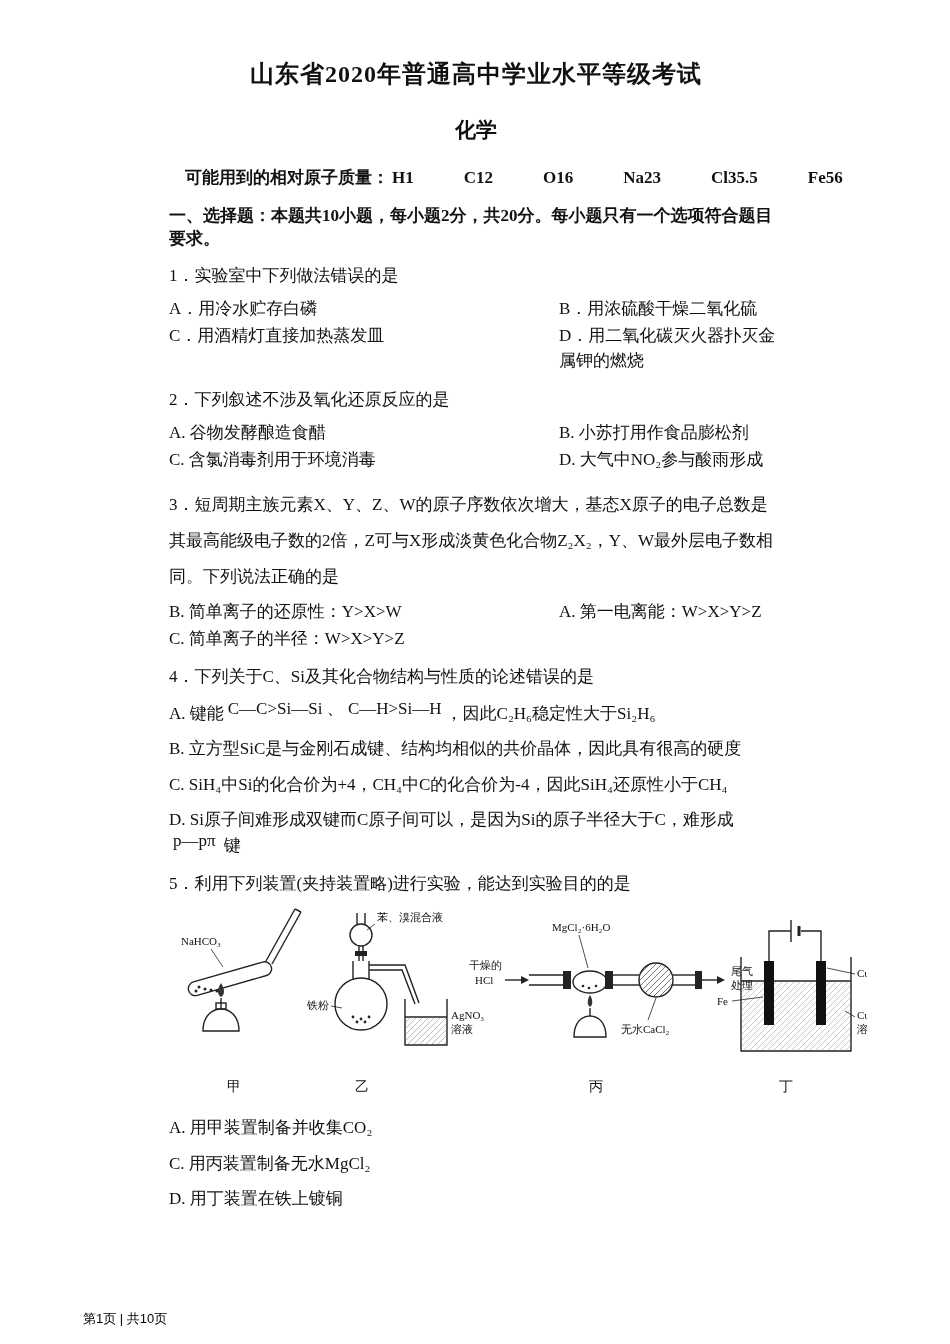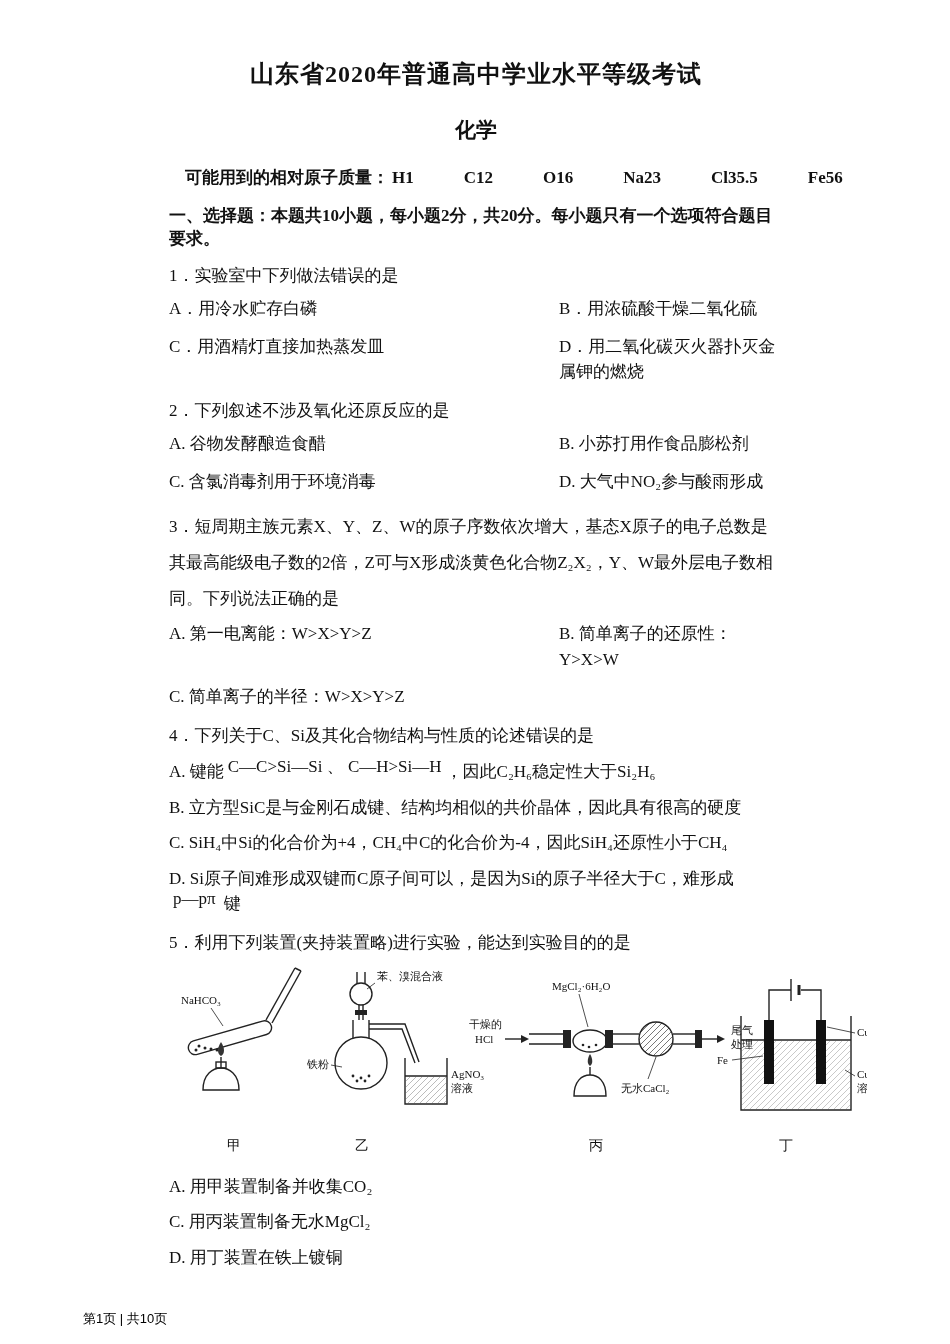--- a/index.html
+++ b/index.html
@@ -7,21 +7,21 @@
   body { display:flex; justify-content:center; font-family:"Liberation Serif","DejaVu Serif",serif; color:#111; }
   .page { width:784px; height:1344px; position:relative; background:#fff; padding:58px 84px 0 86px; overflow:hidden; }
   .title { font-size:24px; font-weight:bold; text-align:center; margin:0 0 26px 0; letter-spacing:1px; }
   .subject { font-size:21px; font-weight:bold; text-align:center; margin:0 0 22px 0; }
   .atomic { font-size:17px; font-weight:bold; margin:0 0 15px 16px; white-space:nowrap; }
   .atomic .mass { margin-left:50px; }
   .atomic .mass.first { margin-left:3px; }
   .sec-head { font-size:17px; font-weight:bold; margin:0 0 6px 0; }
   .stem { font-size:17px; line-height:1.55; margin:13px 0 7px 0; }
   .stem.tall { line-height:2.1; margin:15px 0 5px 0; }
-  .opts2 { display:grid; grid-template-columns:390px 1fr; row-gap:12px; font-size:17px; margin:4px 0 8px 0; }
+  .opts2 { display:grid; grid-template-columns:390px 1fr; row-gap:1px; font-size:17px; margin:4px 0 8px 0; }
   .opts2 p { margin:0; line-height:1.5; }
   .optline { font-size:17px; margin:10px 0; line-height:1.5; }
   .raised { position:relative; top:-5px; display:inline-block; padding:0 4px; }
   .diagram-wrap { margin:8px 0 6px 0; }
   svg text { font-size:11px; fill:#111; font-family:"Liberation Serif","DejaVu Serif",serif; }
   svg text.grp { font-size:14px; }
   .footer { position:absolute; left:0; right:0; bottom:16px; font-size:13px; color:#000000; font-family:"Liberation Sans","DejaVu Sans",sans-serif; }
 </style>
 </head>
 <body>
@@ -51,22 +51,22 @@
       <p>A. 谷物发酵酿造食醋</p>
       <p>B. 小苏打用作食品膨松剂</p>
       <p>C. 含氯消毒剂用于环境消毒</p>
       <p>D. 大气中NO₂参与酸雨形成</p>
     </div>
   </div>
 
   <div>
     <p class="stem tall">3．短周期主族元素X、Y、Z、W的原子序数依次增大，基态X原子的电子总数是其最高能级电子数的2倍，Z可与X形成淡黄色化合物Z₂X₂，Y、W最外层电子数相同。下列说法正确的是</p>
     <div class="opts2">
+      <p>B. 简单离子的还原性：Y&gt;X&gt;W</p>
       <p>A. 第一电离能：W&gt;X&gt;Y&gt;Z</p>
-      <p>B. 简单离子的还原性：Y&gt;X&gt;W</p>
       <p>C. 简单离子的半径：W&gt;X&gt;Y&gt;Z</p>
     </div>
   </div>
 
   <div>
     <p class="stem">4．下列关于C、Si及其化合物结构与性质的论述错误的是</p>
     <p class="optline"><span>A. 键能</span><span class="raised">C—C&gt;Si—Si 、 C—H&gt;Si—H</span><span>，因此C₂H₆稳定性大于Si₂H₆</span></p>
     <p class="optline">B. 立方型SiC是与金刚石成键、结构均相似的共价晶体，因此具有很高的硬度</p>
     <p class="optline">C. SiH₄中Si的化合价为+4，CH₄中C的化合价为-4，因此SiH₄还原性小于CH₄</p>
     <p class="optline"><span>D. Si原子间难形成双键而C原子间可以，是因为Si的原子半径大于C，难形成</span><span class="raised">p—pπ</span><span> 键</span></p>

